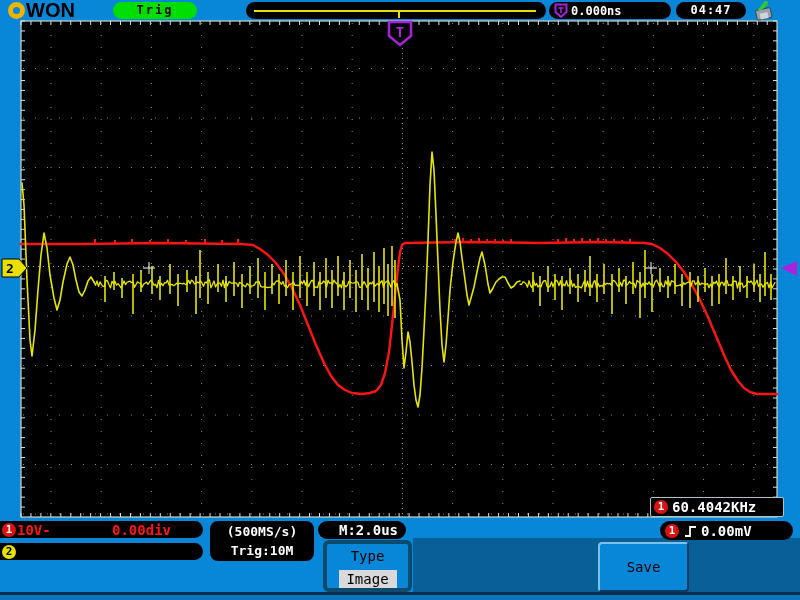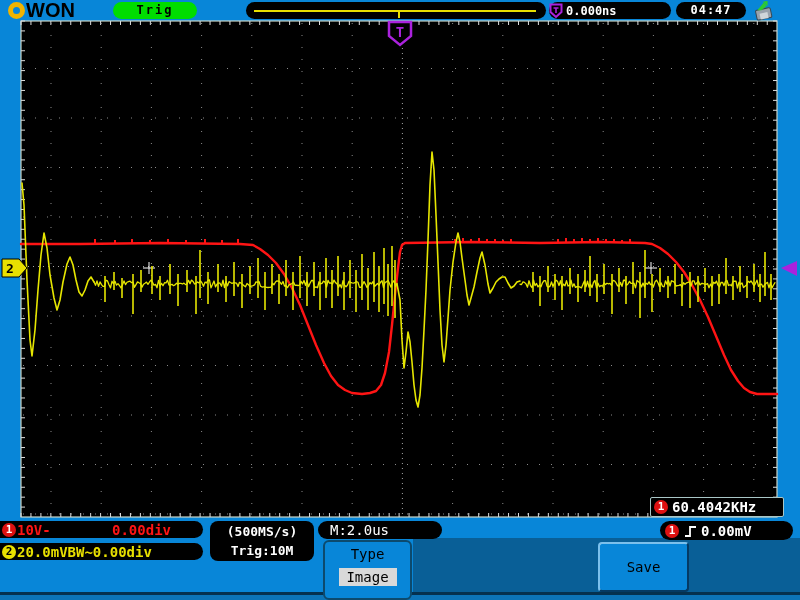--- a/index.html
+++ b/index.html
@@ -11,21 +11,21 @@
   
   .topbar{position:absolute;left:0;top:0;width:800px;height:26px;z-index:3;}
   .logo{position:absolute;left:8px;top:0;height:21px;display:flex;align-items:center;}
   .logo-o{display:inline-block;width:17px;height:17px;border:5px solid #f0b400;border-radius:50%;box-sizing:border-box;margin-right:1px;}
   .logo-text{font-family:"Liberation Sans",sans-serif;font-weight:bold;font-size:20px;color:#000;letter-spacing:0px;line-height:21px;}
   .pill{position:absolute;top:2px;height:17px;background:#000;border-radius:9px;color:#fff;font-size:12px;font-weight:bold;}
   .trig{left:113px;width:84px;background:#00dd00;color:#000;text-align:center;line-height:17px;letter-spacing:2px;font-weight:bold;}
   .membar{left:246px;width:300px;}
   .memline{position:absolute;left:8px;right:10px;top:8px;height:2px;background:#e8e000;}
   .memtick{position:absolute;left:152px;top:8px;width:2px;height:8px;background:#e8e000;}
-  .timepill{left:549px;width:122px;display:flex;align-items:center;gap:3px;box-sizing:border-box;}
+  .timepill{left:549px;width:122px;display:flex;align-items:center;gap:3px;padding-left:5px;box-sizing:border-box;}
   .clock{left:676px;width:70px;text-align:center;line-height:17px;letter-spacing:1px;}
   .usb{position:absolute;left:751px;top:1px;}
   
   .graticule{position:absolute;left:21px;top:21px;width:756px;height:496px;background:#000;z-index:1;}
   #scope{position:absolute;left:0;top:0;z-index:2;pointer-events:none;}
   
   .freqbox{position:absolute;left:650px;top:497px;width:126px;height:18px;z-index:3;
     background:#000;border:1px solid #a9c7c7;border-radius:2px;
     display:flex;align-items:center;gap:3px;padding:0 3px;
     color:#fff;font-size:14px;font-weight:bold;}
@@ -38,26 +38,26 @@
   .ch1pill{top:521px;color:#ff1414;}
   .ch2pill{top:543px;color:#e8e000;}
   .chpill .sp{flex:1;}
   .chpill .rightval{margin-right:32px;}
   .badge{display:inline-block;min-width:14px;height:14px;border-radius:50%;text-align:center;line-height:14px;
     font-size:11px;font-weight:bold;margin-right:1px;}
   .badge-red{background:#dd1111;color:#fff;}
   .badge-yellow{background:#e8e000;color:#000;}
   .acquire{position:absolute;left:210px;top:521px;width:104px;height:40px;background:#000;border-radius:8px;z-index:3;
     color:#fff;font-size:13px;font-weight:bold;display:flex;flex-direction:column;justify-content:space-evenly;text-align:center;}
-  .mpill{position:absolute;left:318px;top:521px;width:124px;height:18px;background:#000;border-radius:10px;z-index:3;
-    color:#fff;font-size:14px;font-weight:normal;line-height:18px;padding-left:12px;box-sizing:border-box;}
+  .mpill{position:absolute;left:318px;top:521px;width:88px;height:18px;background:#000;border-radius:10px;z-index:3;
+    color:#fff;font-size:14px;font-weight:bold;line-height:18px;padding-left:21px;box-sizing:border-box;}
   .trigpill{position:absolute;left:660px;top:521px;width:133px;height:19px;background:#000;border-radius:10px;z-index:3;
     color:#fff;font-size:14px;font-weight:bold;display:flex;align-items:center;gap:3px;padding:0 5px;box-sizing:border-box;}
-  .typebtn{position:absolute;left:323px;top:540px;width:89px;height:60px;background:#0886d8;z-index:3;
-    border:2px solid #0c4a6e;border-radius:6px;box-sizing:border-box;cursor:pointer;}
+  .typebtn{position:absolute;left:323px;top:540px;width:89px;height:52px;background:#0886d8;z-index:3;
+    border:4px solid #0c4a6e;border-radius:6px;box-sizing:border-box;cursor:pointer;}
   .type-label{text-align:center;margin-top:4px;font-size:14px;color:#000;}
   .image-value{margin:6px auto 0;width:58px;background:#d9d9d9;text-align:center;font-size:14px;color:#000;padding:1px 0;}
   .savebtn{position:absolute;left:598px;top:542px;width:91px;height:50px;background:#0886d8;z-index:3;
     border-top:2px solid #7cc0ec;border-left:2px solid #7cc0ec;border-right:2px solid #053a63;border-bottom:2px solid #053a63;
     border-radius:4px;box-sizing:border-box;display:flex;align-items:center;justify-content:center;
     font-size:14px;color:#000;cursor:pointer;}
 </style>
 </head>
 <body>
 
@@ -502,21 +502,20 @@
   </div>
 
   <div class="chpill ch1pill">
     <span class="badge badge-red">1</span>
     <span>10V-</span>
     <span class="sp"></span>
     <span class="rightval">0.00div</span>
   </div>
   <div class="chpill ch2pill">
     <span class="badge badge-yellow">2</span>
-    <span>20.0mVBW~0.00div</span>
   </div>
   <div class="acquire">
     <div>(500MS/s)</div>
     <div>Trig:10M</div>
   </div>
   <div class="mpill">M:2.0us</div>
   <div class="trigpill">
     <span class="badge badge-red">1</span>
     <svg width="15" height="16">
       <path d="M2,13 h5 v-9 h6" stroke="#fff" stroke-width="1.8" fill="none"></path>

